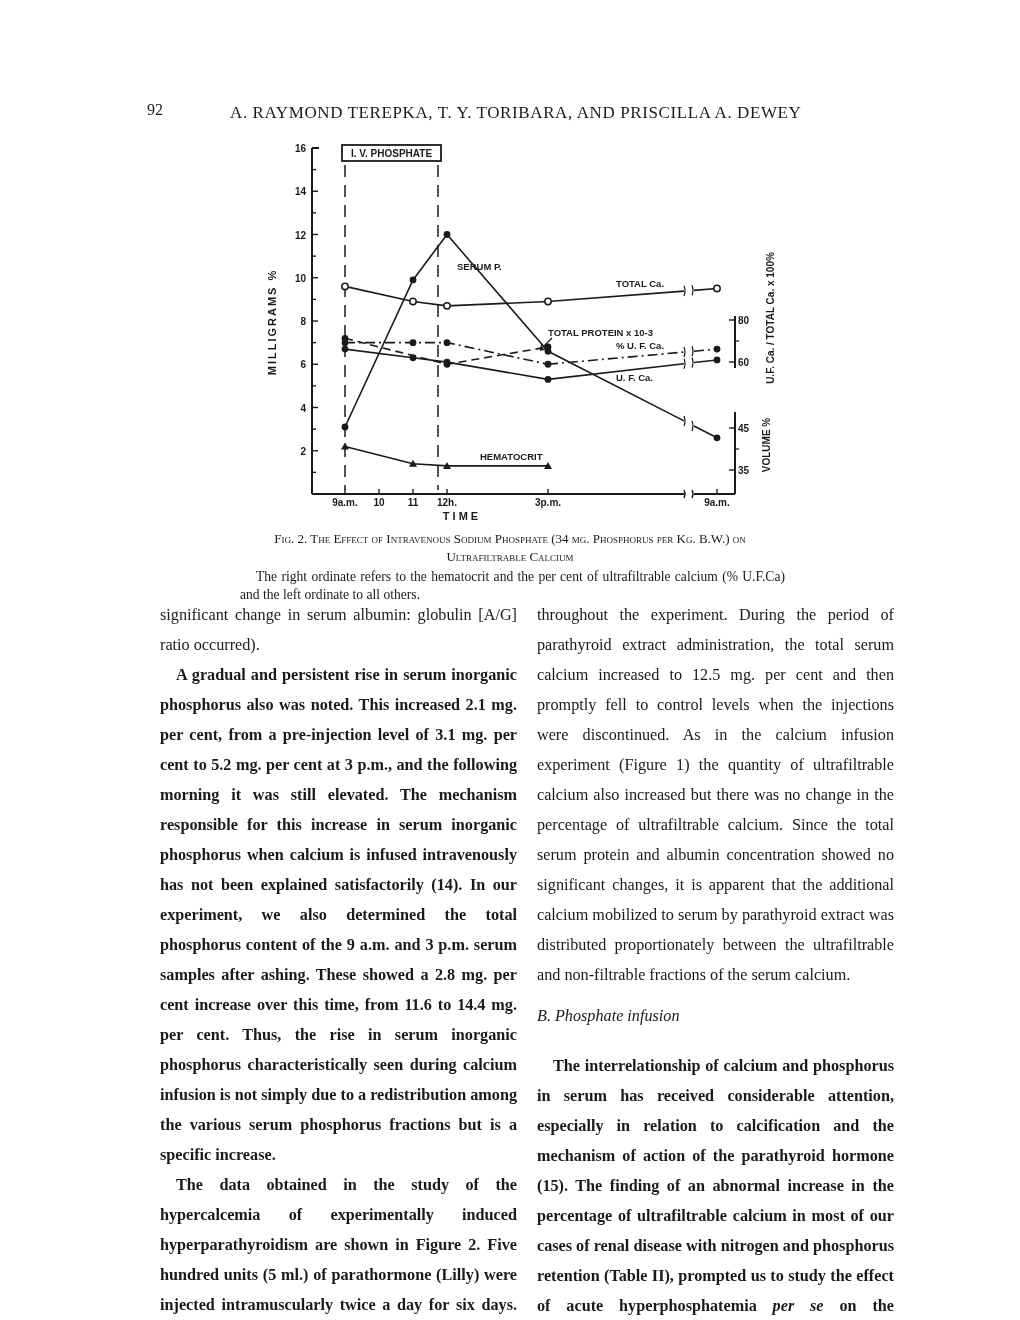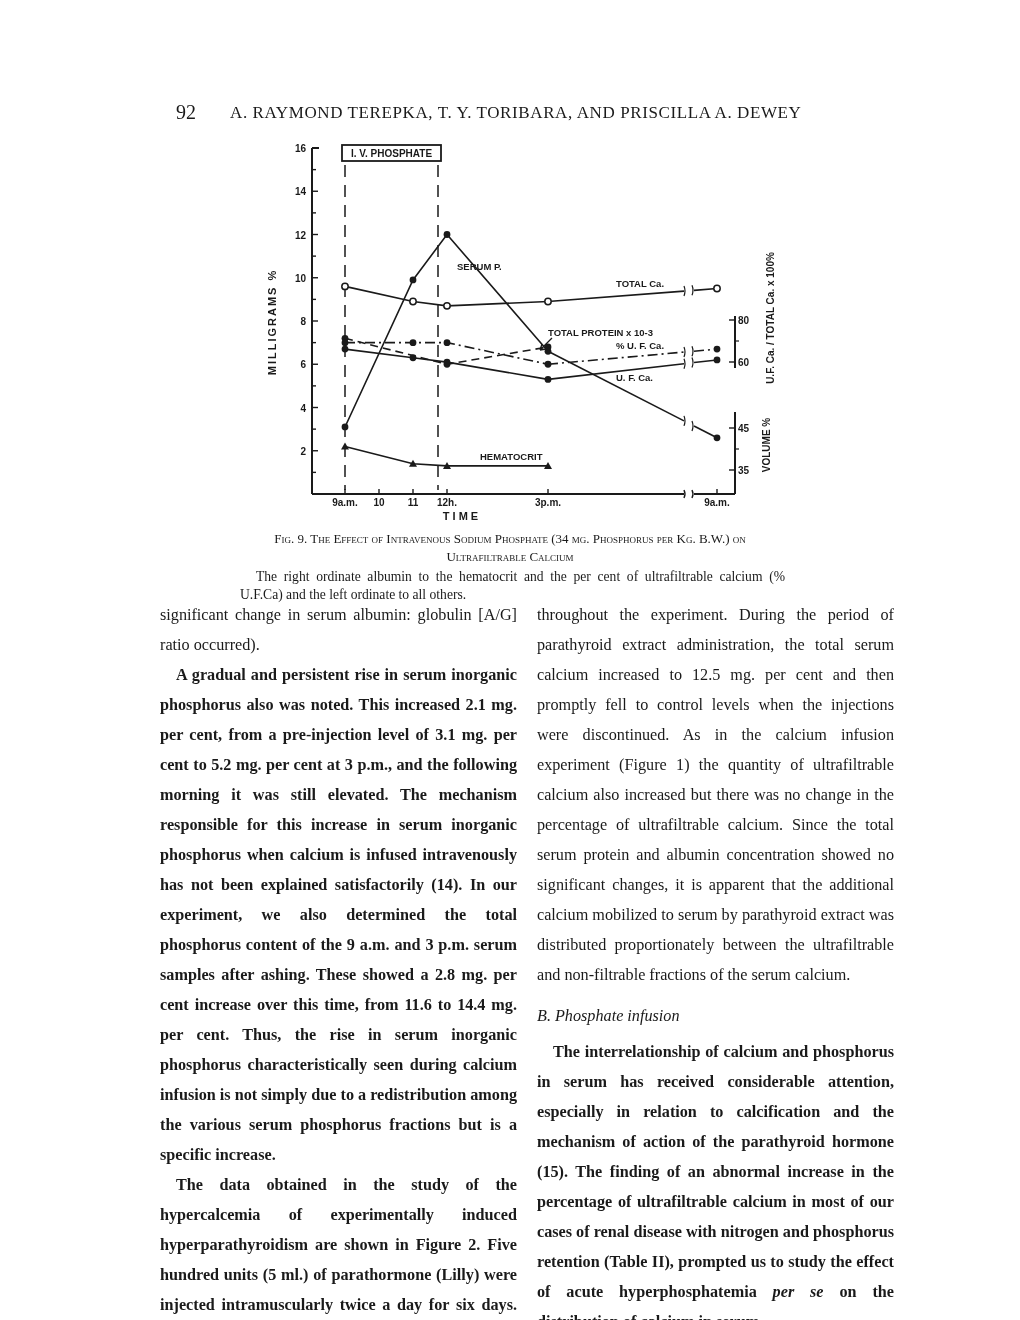--- a/index.html
+++ b/index.html
@@ -1,33 +1,33 @@
 <!DOCTYPE html>
 <html><head>
 <meta charset="utf-8">
 <style>
   html, body { margin: 0; padding: 0; background: #ffffff; }
   body { width: 1020px; height: 1320px; position: relative; overflow: hidden;
          font-family: "Liberation Serif", "DejaVu Serif", serif; color: #1a1a1a; }
-  .page-number { position: absolute; left: 176px; top: 101px; font-size: 20px; }
+  .page-number { position: absolute; left: 147px; top: 101px; font-size: 16px; }
   .running-head { position: absolute; left: 230px; top: 103px; font-size: 17px; letter-spacing: 0.6px; }
   #figure { position: absolute; left: 0; top: 0; width: 1020px; height: 530px; }
   #figure text { font-family: "Liberation Sans", "DejaVu Sans", sans-serif; font-weight: bold; fill: #1a1a1a; }
   .caption-title { position: absolute; left: 240px; top: 530px; width: 540px; text-align: center;
                    font-size: 13px; line-height: 18px; font-variant: small-caps; }
   .caption-note { position: absolute; left: 240px; top: 568px; width: 545px;
                   font-size: 13.6px; line-height: 18px; text-indent: 16px; text-align: justify; }
   .col { position: absolute; top: 600px; width: 357px; font-size: 16.2px; line-height: 30px;
          text-align: justify; }
   .col-left { left: 160px; }
   .col-right { left: 537px; }
   .col p { margin: 0; }
   .col p.indent { text-indent: 16px; font-weight: bold; }
   .col p.noindent { text-indent: 0; }
-  .col h3 { margin: 11px 0 6px 0; font-size: 16.2px; font-weight: normal; font-style: italic; }
+  .col h3 { margin: 11px 0 20px 0; font-size: 16.2px; font-weight: normal; font-style: italic; }
   .col em { font-style: italic; }
 </style>
 </head>
 <body>
 
 <div class="page-number">92</div>
 <div class="running-head">A. RAYMOND TEREPKA, T. Y. TORIBARA, AND PRISCILLA A. DEWEY</div>
 
 <svg id="figure" viewBox="0 0 1020 530">
   <g id="axes">
@@ -144,22 +144,22 @@
       <text x="391.5" y="157" font-size="10" text-anchor="middle">I. V. PHOSPHATE</text>
       <text x="457" y="270" font-size="9.5">SERUM P.</text>
       <text x="616" y="287" font-size="9.5">TOTAL Ca.</text>
       <text x="548" y="336" font-size="9.5">TOTAL PROTEIN x 10-3</text>
       <text x="616" y="349" font-size="9.5">% U. F. Ca.</text>
       <text x="616" y="381" font-size="9.5">U. F. Ca.</text>
       <text x="480" y="460" font-size="9.5">HEMATOCRIT</text>
     </g>
 </svg>
 
-<div class="caption-title">Fig. 9. The Effect of Intravenous Sodium Phosphate (34 mg. Phosphorus per Kg. B.W.) on Ultrafiltrable Calcium</div>
-<div class="caption-note">The right ordinate albumin to the hematocrit and the per cent of ultrafiltrable calcium (% U.F.Ca) and the left ordinate to all others.</div>
+<div class="caption-title">Fig. 2. The Effect of Intravenous Sodium Phosphate (34 mg. Phosphorus per Kg. B.W.) on Ultrafiltrable Calcium</div>
+<div class="caption-note">The right ordinate refers to the hematocrit and the per cent of ultrafiltrable calcium (% U.F.Ca) and the left ordinate to all others.</div>
 
 <div class="col col-left">
   <p class="noindent">significant change in serum albumin: globulin [A/G] ratio occurred).</p>
   <p class="indent">A gradual and persistent rise in serum inorganic phosphorus also was noted. This increased 2.1 mg. per cent, from a pre-injection level of 3.1 mg. per cent to 5.2 mg. per cent at 3 p.m., and the following morning it was still elevated. The mechanism responsible for this increase in serum inorganic phosphorus when calcium is infused intravenously has not been explained satisfactorily (14). In our experiment, we also determined the total phosphorus content of the 9 a.m. and 3 p.m. serum samples after ashing. These showed a 2.8 mg. per cent increase over this time, from 11.6 to 14.4 mg. per cent. Thus, the rise in serum inorganic phosphorus characteristically seen during calcium infusion is not simply due to a redistribution among the various serum phosphorus fractions but is a specific increase.</p>
   <p class="indent">The data obtained in the study of the hypercalcemia of experimentally induced hyperparathyroidism are shown in Figure 2. Five hundred units (5 ml.) of parathormone (Lilly) were injected intramuscularly twice a day for six days. The subject was maintained on a constant dietary intake of calcium, phosphorus and nitrogen</p>
 </div>
 
 <div class="col col-right">
   <p class="noindent">throughout the experiment. During the period of parathyroid extract administration, the total serum calcium increased to 12.5 mg. per cent and then promptly fell to control levels when the injections were discontinued. As in the calcium infusion experiment (Figure 1) the quantity of ultrafiltrable calcium also increased but there was no change in the percentage of ultrafiltrable calcium. Since the total serum protein and albumin concentration showed no significant changes, it is apparent that the additional calcium mobilized to serum by parathyroid extract was distributed proportionately between the ultrafiltrable and non-filtrable fractions of the serum calcium.</p>
   <h3>B. Phosphate infusion</h3>

